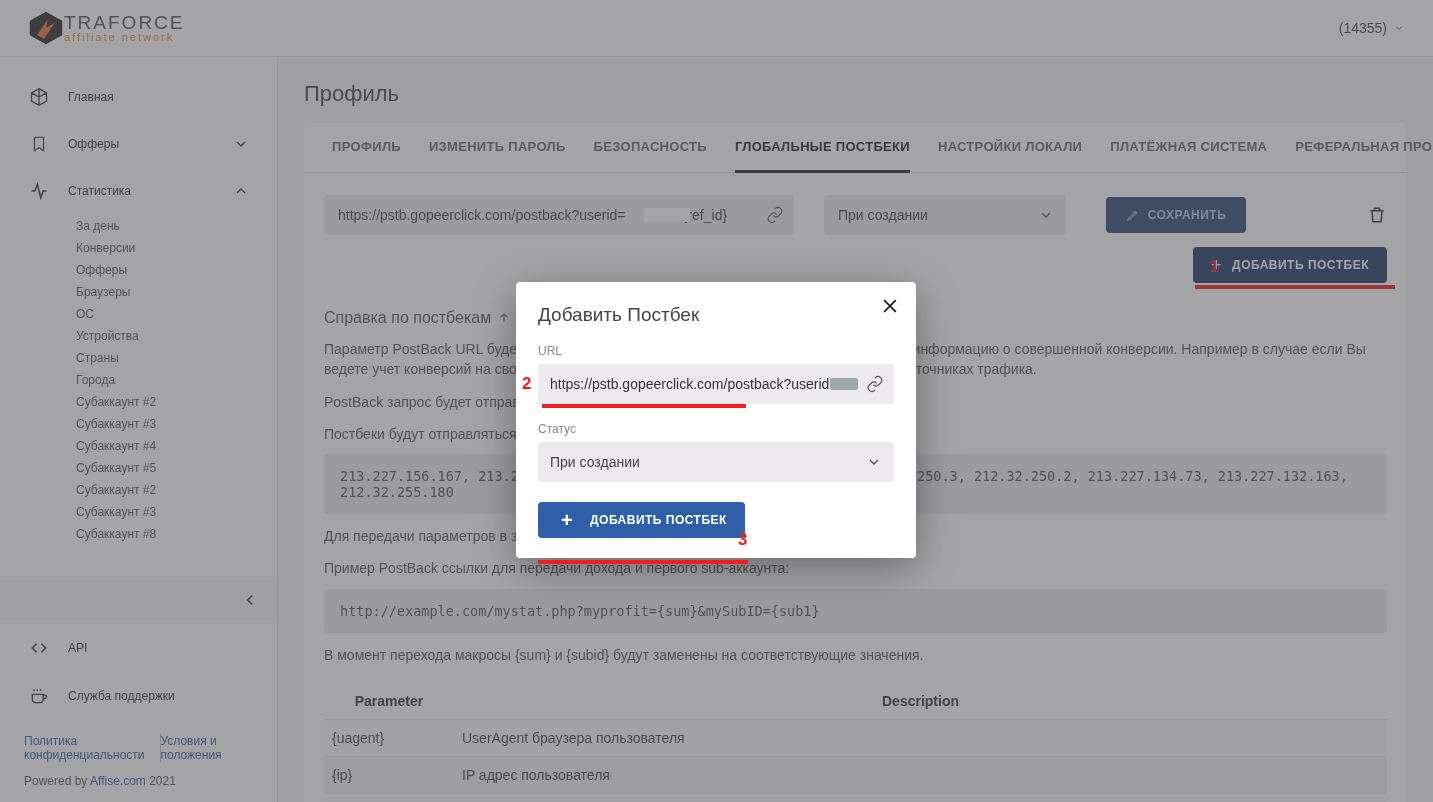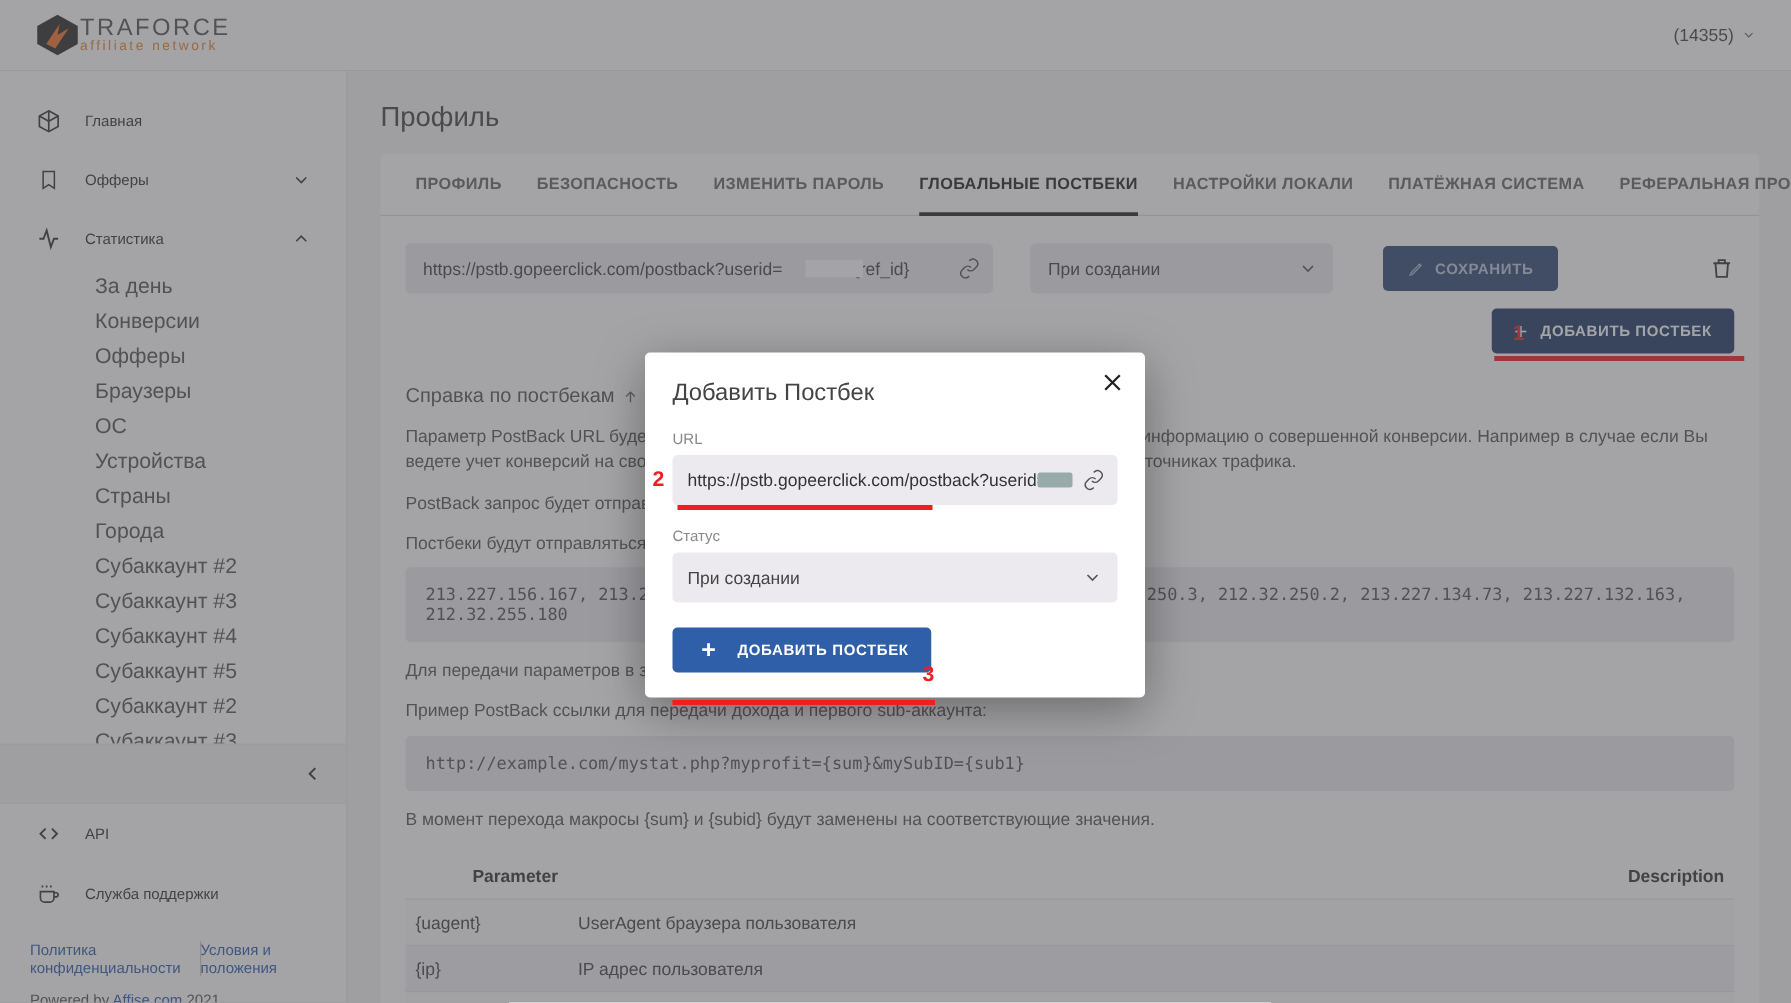--- a/index.html
+++ b/index.html
@@ -15,21 +15,21 @@
   .account { display:flex; align-items:center; gap:6px; color:#444; font-size:14px;}
   .chev { width:12px; height:12px; }
 
   
   .shell { display:flex; height: calc(802px - 57px); }
   .sidebar { width: 278px; background:#fff; border-right:1px solid #e5e5e5; display:flex; flex-direction:column; justify-content:space-between; }
   .nav { padding-top:16px; }
   .nav-item { display:flex; align-items:center; gap:18px; padding: 14px 28px; font-size:12px; color:#333; cursor:pointer; }
   .nav-item .icon-slot { width:22px; display:flex; justify-content:center; }
   .nav-item .spacer { flex:1; }
-  .sub-list { padding-left: 76px; font-size:17px; color:#555; max-height: 380px; overflow:hidden; }
+  .sub-list { padding-left: 76px; font-size:12px; color:#555; max-height: 380px; overflow:hidden; }
   .sub-list div { padding: 4px 0; cursor:pointer; }
   .collapse-bar { height:48px; display:flex; align-items:center; justify-content:flex-end; padding-right:18px; background:#f4f4f6; border-top:1px solid #eee; border-bottom:1px solid #eee;}
   .bottom-nav .nav-item { padding:14px 28px; }
   .footer { font-size:12px; color:#555; padding: 14px 24px; }
   .footer .links { display:flex; margin-bottom:12px; }
   .footer a { color:#2a5db0; text-decoration:none; display:block; }
   .footer .divider { width:1px; background:#ccc; }
   .footer .powered a { display:inline; }
 
   
@@ -51,21 +51,21 @@
   .trash { margin-left:auto; cursor:pointer; }
   .add-row { display:flex; justify-content:flex-end; margin-top:12px; position:relative; }
   .btn-add { height:36px; background:#1e3a68; color:#fff; border:none; border-radius:4px; font-size:12px; font-weight:700; letter-spacing:0.5px; display:flex; align-items:center; gap:10px; padding: 0 18px; cursor:pointer; }
   .btn-add .plus { font-size:18px; font-weight:400; }
 
   .help-title { margin-top:26px; font-size:16px; color:#555; display:flex; align-items:center; gap:6px; }
   .body-text { font-size:14px; color:#555; line-height:1.45; margin-top:12px; }
   .code-block { background:#eceaee; border-radius:4px; padding: 14px 16px; font-family: Menlo, Consolas, monospace; font-size:13.5px; color:#555; margin-top:10px; white-space:pre-wrap; }
 
   table.params { width:100%; border-collapse:collapse; margin-top:18px; font-size:14px; }
-  table.params th { text-align:right; font-weight:700; padding: 10px 8px; color:#333; }
+  table.params th { text-align:center; font-weight:700; padding: 10px 8px; color:#333; }
   table.params td { padding: 10px 8px; color:#444; border-top:1px solid #e6e6e6; }
   table.params tr:nth-child(even) td { background:#f1eff2; }
   table.params tr:nth-child(odd) td { background:#fbfbfc; }
   table.params td:first-child, table.params th:first-child { width:130px; }
 
   
   .dim { position:absolute; inset:0; background:rgba(80,80,85,0.52); }
   .modal { position:absolute; width:400px; left:516px; top:282px; background:#fff; border-radius:4px; box-shadow: 0 10px 40px rgba(0,0,0,0.35); padding: 22px 22px 20px; }
   .modal .m-title { font-size:19px; font-weight:500; color:#444; }
   .modal .close { position:absolute; right:16px; top:14px; cursor:pointer; }
@@ -199,22 +199,22 @@
       </div>
     </div>
   </div>
 
   <div class="main">
     <div class="page-title">Профиль</div>
 
     <div style="background:#fff; border-radius:4px; padding-bottom:20px;">
       <div class="tabs">
         <div class="tab">ПРОФИЛЬ</div>
+        <div class="tab">ИЗМЕНИТЬ ПАРОЛЬ</div>
         <div class="tab">БЕЗОПАСНОСТЬ</div>
-        <div class="tab">ИЗМЕНИТЬ ПАРОЛЬ</div>
         <div class="tab active">ГЛОБАЛЬНЫЕ ПОСТБЕКИ</div>
         <div class="tab">НАСТРОЙКИ ЛОКАЛИ</div>
         <div class="tab">ПЛАТЁЖНАЯ СИСТЕМА</div>
         <div class="tab">РЕФЕРАЛЬНАЯ ПРОГРАММА</div>
       </div>
 
       <div style="padding: 0 20px;">
         <div class="form-row">
           <div class="url-wrap">
             <input class="url-input" style="width: 470px;" value="https://pstb.gopeerclick.com/postback?userid=        cid={ref_id}">

